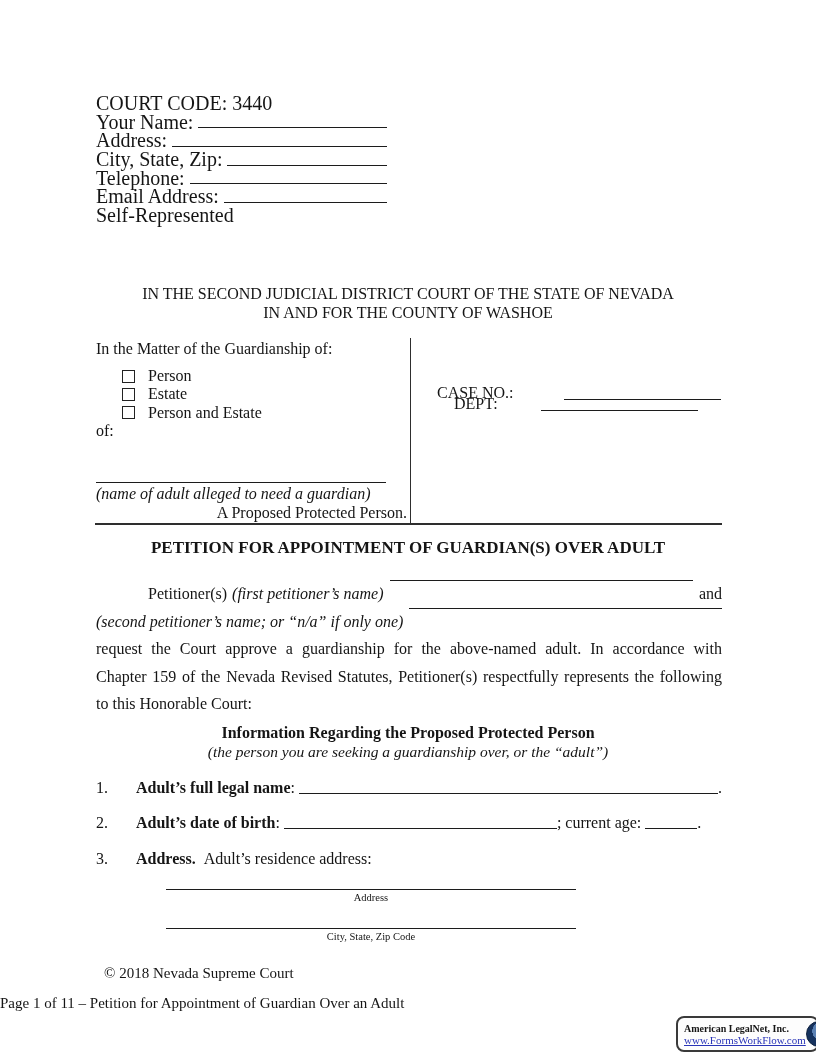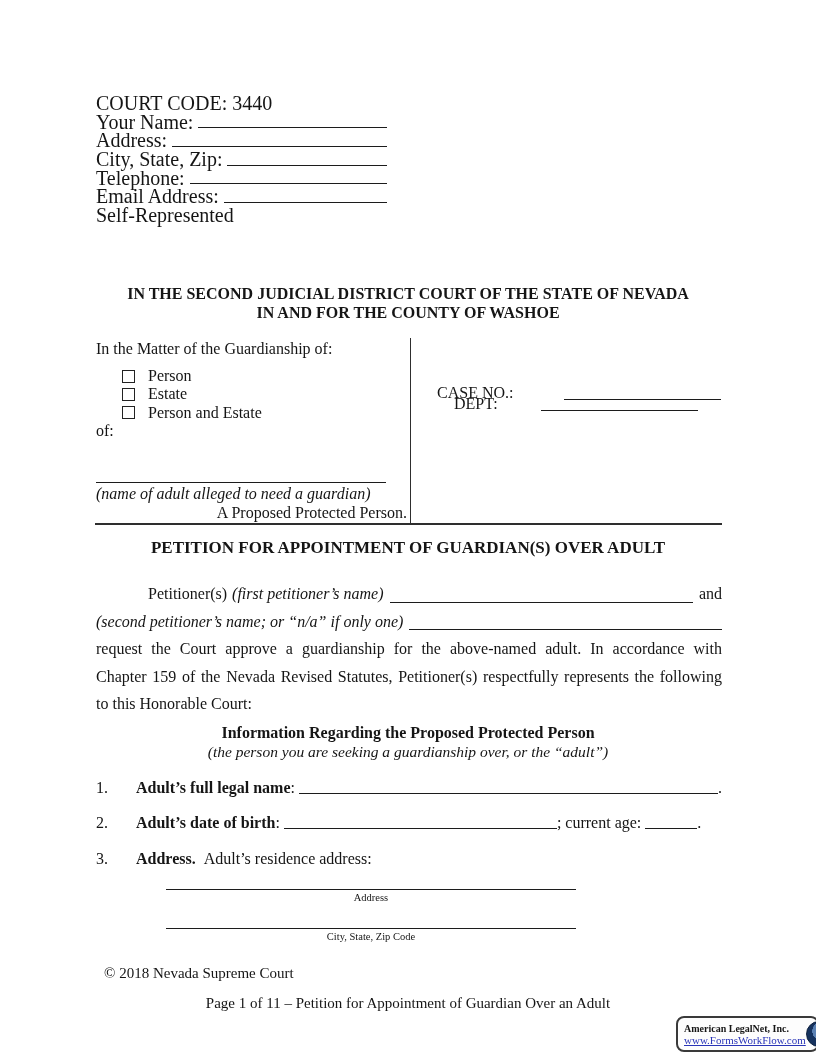--- a/index.html
+++ b/index.html
@@ -15,21 +15,21 @@
   .b { font-weight:bold; }
   .i { font-style:italic; }
 
   
   .header-block { left:96px; top:94px; width:291px; font-size:20px; }
   .header-block .hrow { height:18.7px; line-height:18.7px; }
   .header-block .fill-line { flex:1; margin-left:5px; margin-bottom:3px; height:0; }
 
   
   .court-title { left:0; top:285px; width:816px; text-align:center;
-    font-weight:bold; font-size:16px; line-height:18.5px; }
+    font-weight:normal; font-size:16px; line-height:18.5px; }
 
   
   .caption { left:95px; top:338px; width:627px; height:185px;
     border-bottom:2px solid #2e2e2e; font-size:16px; }
   .cap-left { position:absolute; left:0; top:0; width:315px; height:100%;
     border-right:1.6px solid #2e2e2e; }
   .cap-right { position:absolute; left:316px; top:0; right:0; height:100%; }
   .matter-line { position:absolute; left:1px; top:2px; }
   .cb-group { position:absolute; left:27px; top:29px; }
   .cb-row { display:flex; align-items:center; height:18.3px; }
@@ -45,21 +45,21 @@
   .case-row .lbl, .dept-row .lbl { width:87px; line-height:19px; }
   .case-row .fill-line, .dept-row .fill-line { width:157px; height:0; margin-bottom:2px; }
 
   
   .petition-title { left:0; top:538px; width:816px; text-align:center;
     font-weight:bold; font-size:17px; }
 
   
   .body-par { left:96px; top:580px; width:626px; font-size:16px; }
   .body-par .line { height:27.6px; line-height:27.6px; }
-  .body-par .flexline { display:flex; align-items:flex-end; }
+  .body-par .flexline { display:flex; }
   .body-par .flexline span { line-height:27.6px; }
   .body-par .fill-line { flex:1; margin:0 0 5px 6px; height:0; }
   .body-par .and { margin-left:6px; }
   .jl { text-align:justify; text-align-last:justify; }
 
   
   .sect-head { left:0; top:723px; width:816px; text-align:center; }
   .sect-head .h { font-weight:bold; font-size:16px; line-height:19px; }
   .sect-head .s { font-style:italic; font-size:15.5px; line-height:19px; }
 
@@ -73,21 +73,21 @@
   .item .fixed52 { width:52px; margin-left:4px; }
 
   
   .addr-block { left:166px; top:873px; width:410px; }
   .addr-block .fill-line { width:410px; height:16px; }
   .addr-block .small-lbl { font-size:10.5px; line-height:12px; padding-top:2px;text-align:center; }
   .addr-block .gap { height:8px; }
 
   
   .copyright { left:104px; top:965px; font-size:15px; }
-  .page-line { left:0; top:995px; width:816px; text-align:center; font-size:15px; }
+  .page-line { left:0; top:995px; width:816px; font-size:15px; }
 
   
   .aln-logo { left:676px; top:1016px; width:130px; height:30px;
     border:2px solid #3a3a3a; border-radius:8px; background:#fdfdfd;
     display:flex; align-items:center; padding:1px 3px 1px 6px; box-sizing:content-box; }
   .aln-text { flex:1; }
   .aln-company { font-weight:bold; font-size:10px; line-height:12px; white-space:nowrap; }
   .aln-url { font-size:11px; line-height:11px; color:#2a35b8; text-decoration:underline;
     white-space:nowrap; }
   .aln-globe { width:24px; height:24px; border-radius:50%; flex:0 0 auto;

